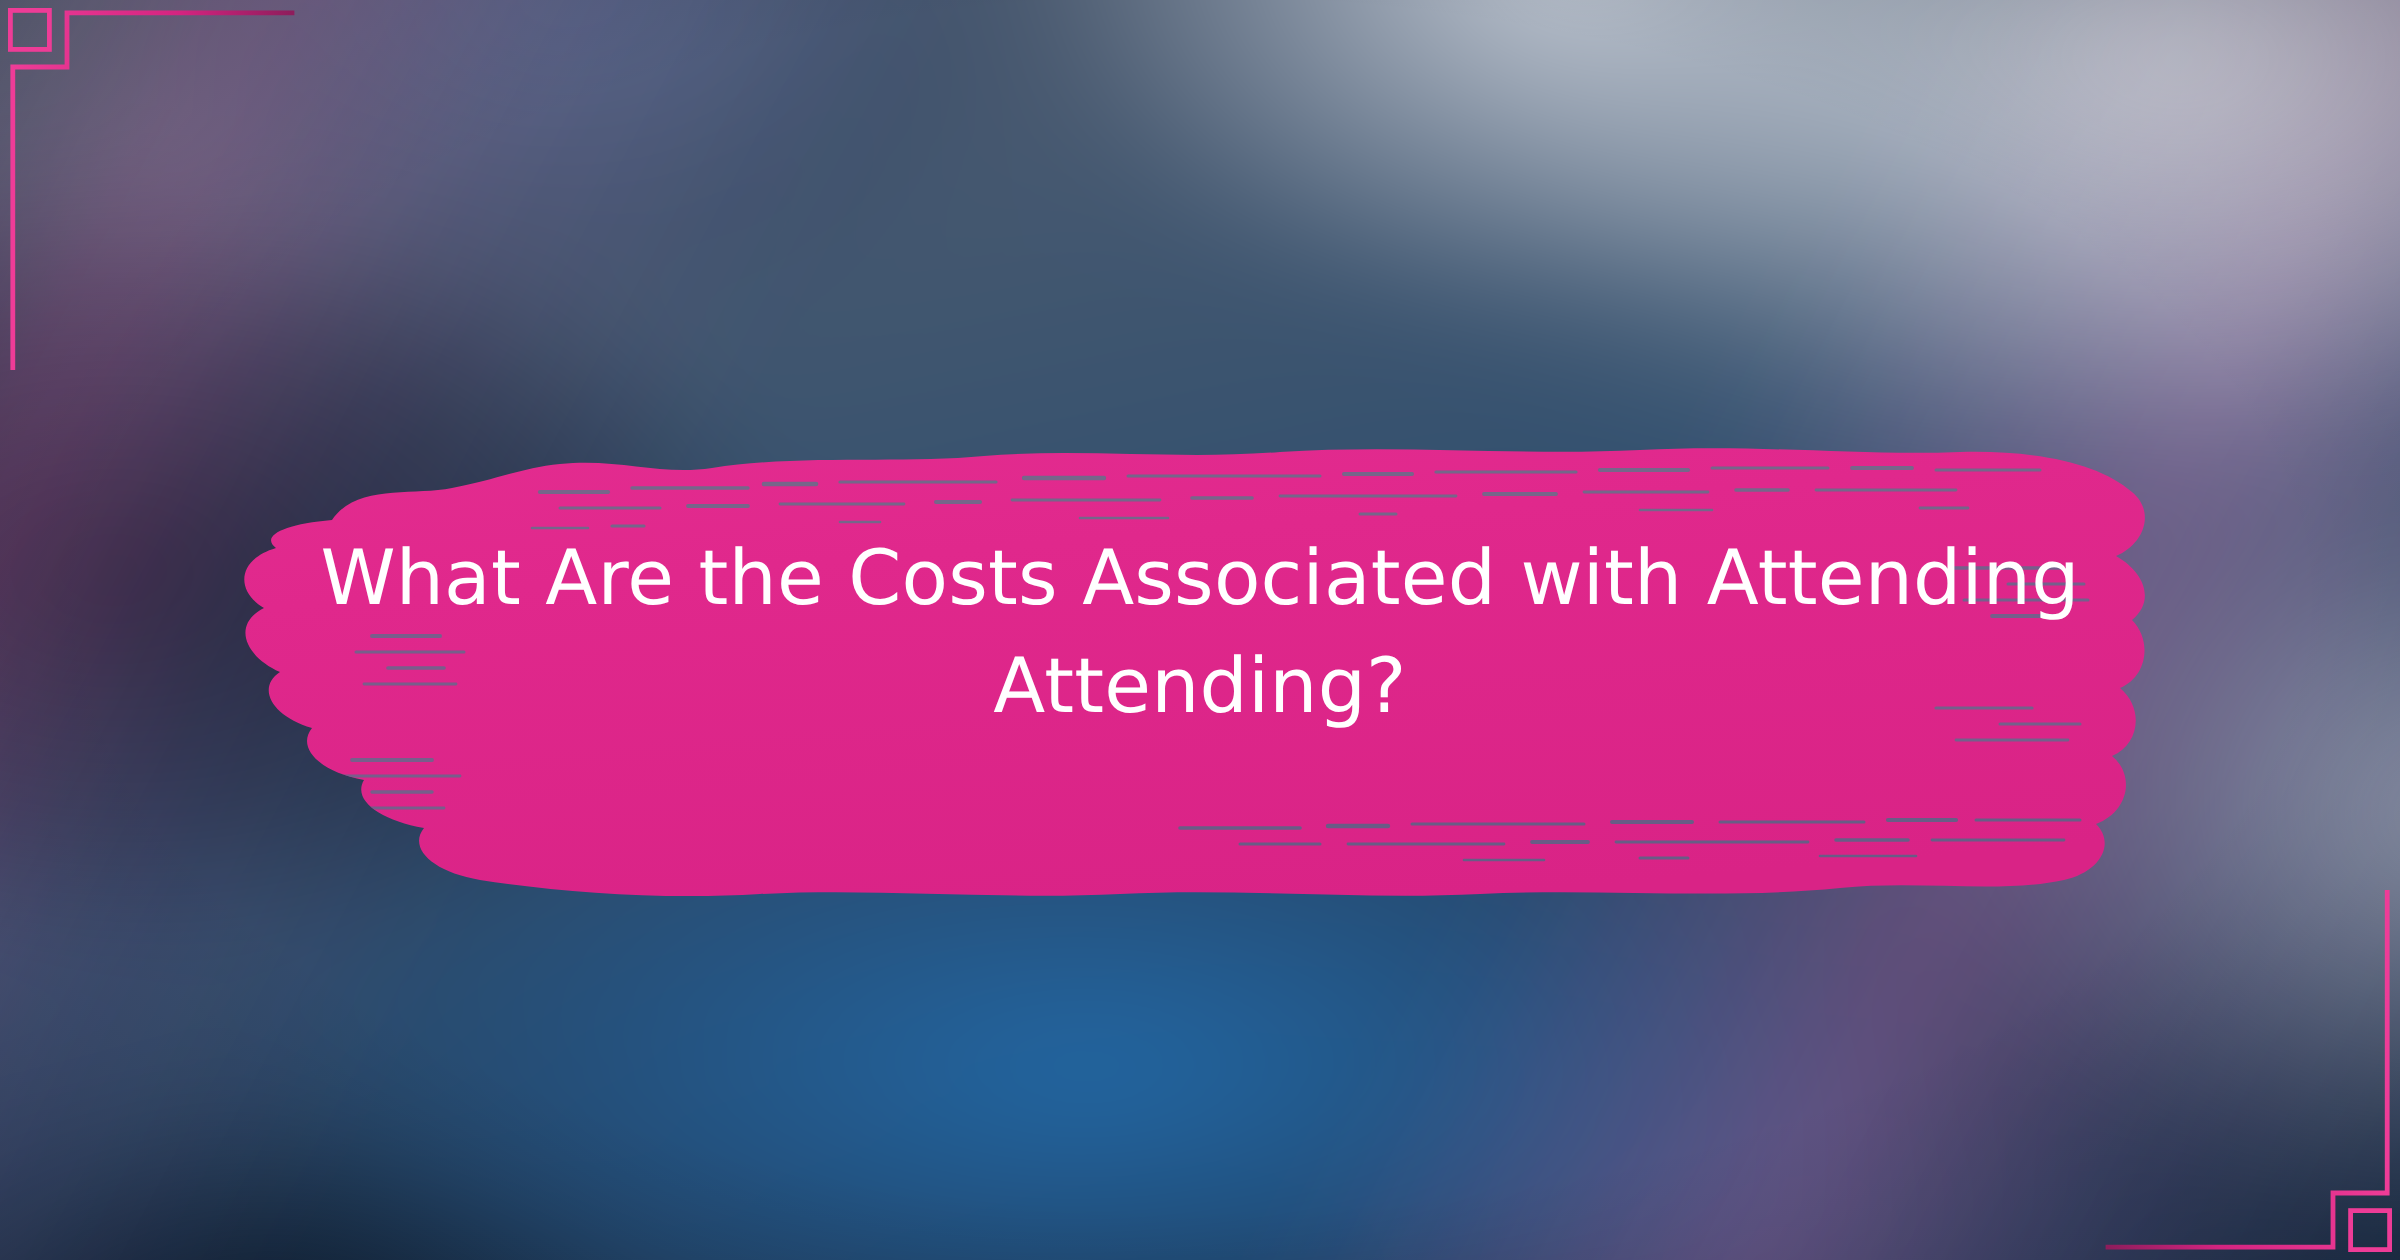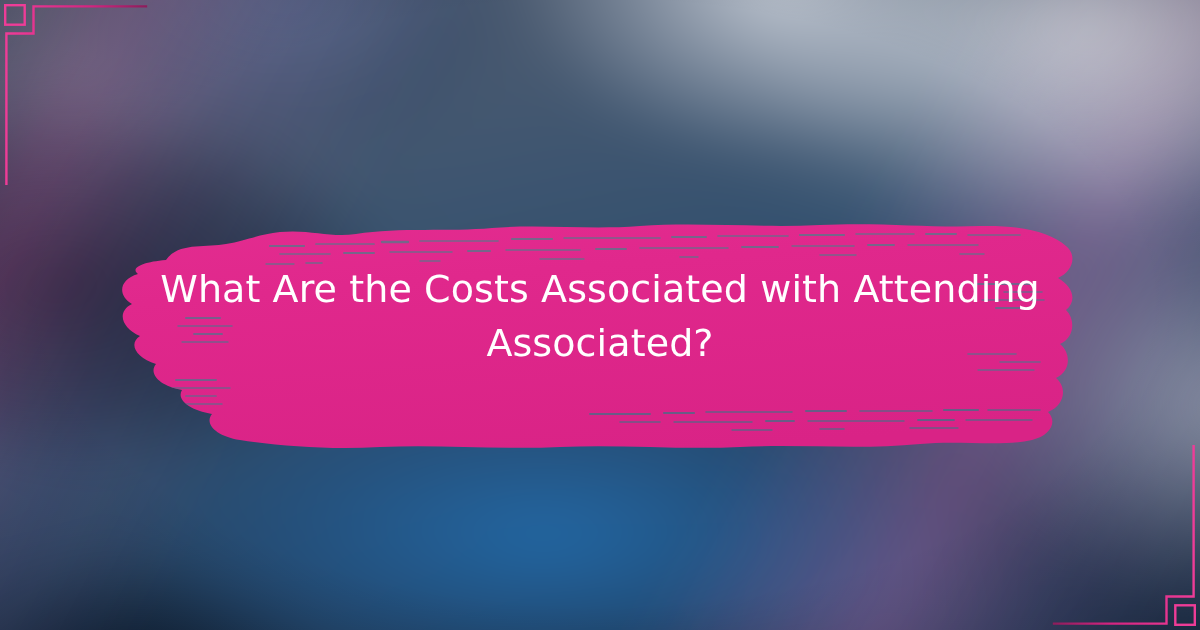--- a/index.html
+++ b/index.html
@@ -245,16 +245,16 @@
           <path d="M848,186 h48" stroke-width="1.6"></path>
           <path d="M880,194 h40" stroke-width="1.5"></path>
           <path d="M858,202 h56" stroke-width="1.4"></path>
         </g>
       </g>
     </svg>
   </div>
 
   <div class="title-block">
     <span class="line">What Are the Costs Associated with Attending</span>
-    <span class="line">Associated?</span>
+    <span class="line">Attending?</span>
   </div>
 
 </div>
 
 </body></html>

